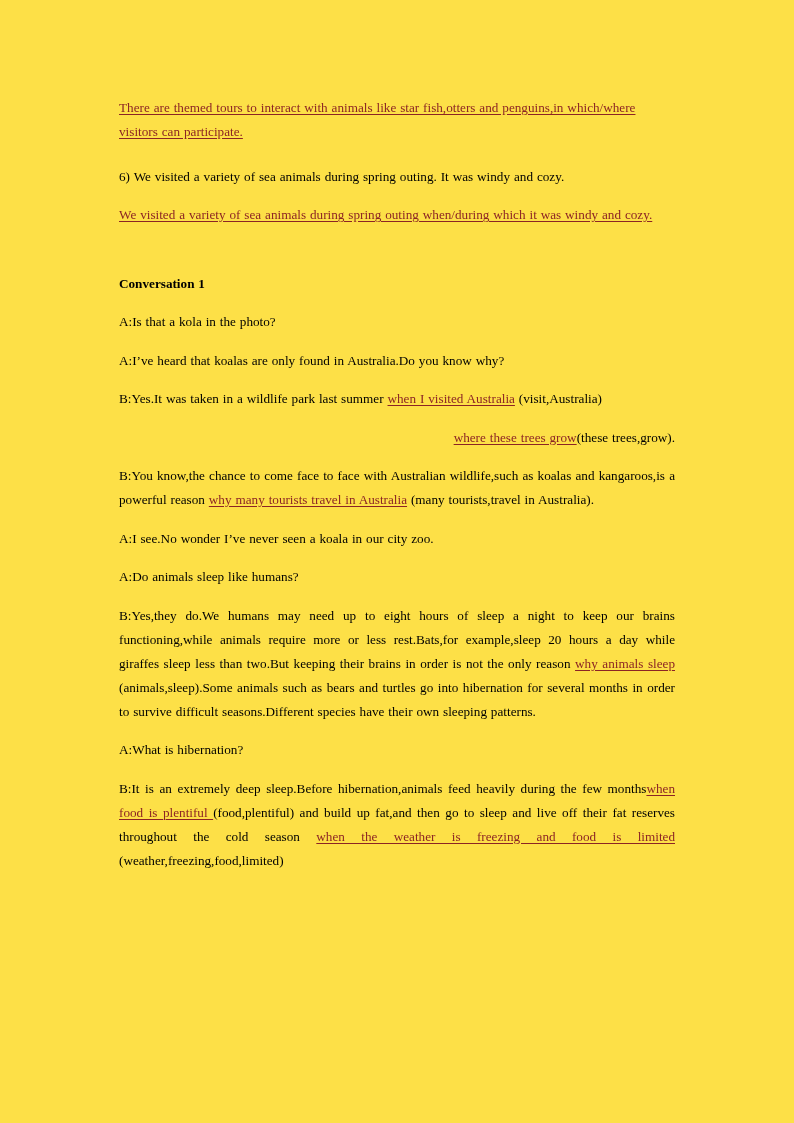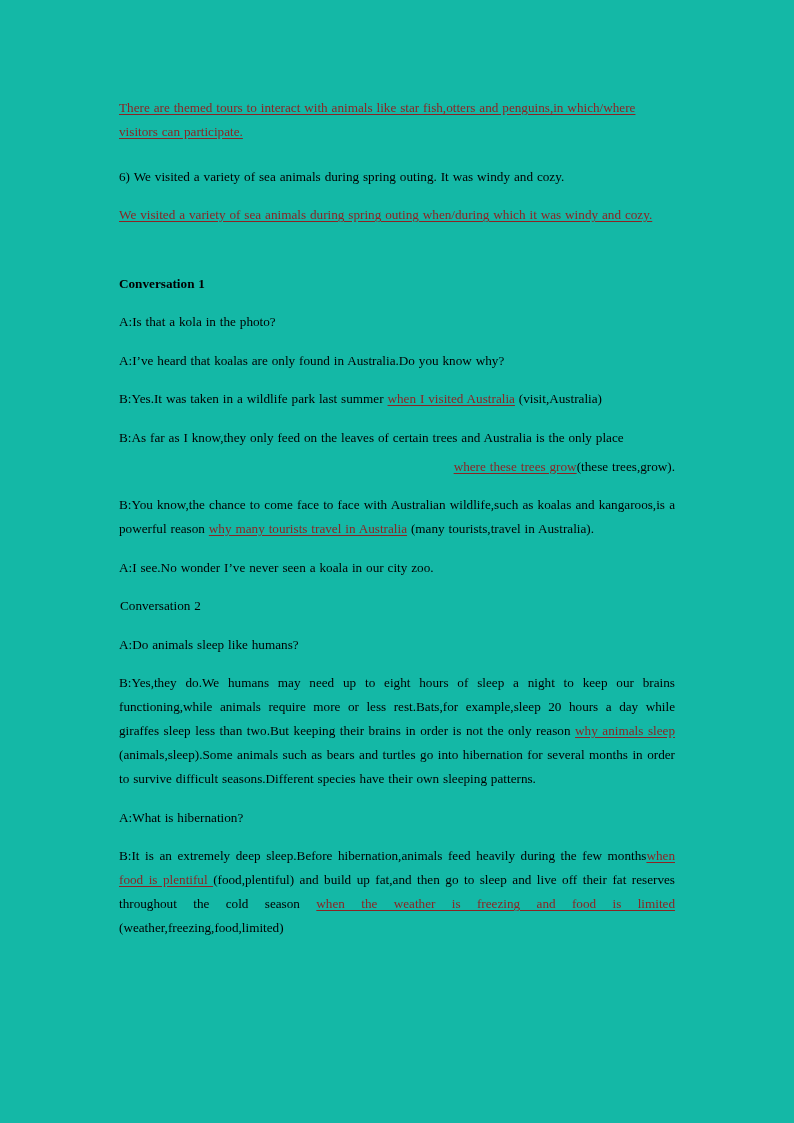--- a/index.html
+++ b/index.html
@@ -14,21 +14,21 @@
     font-family: "Liberation Serif", "DejaVu Serif", serif;
     color: #000000;
     overflow: hidden;
   }
   .page {
     position: absolute;
     left: 0;
     top: 0;
     width: 794px;
     height: 1123px;
-    background: #14b8a6;
+    background: #fde047;
   }
   .content {
     position: absolute;
     left: 119px;
     top: 96px;
     width: 556px;
   }
   
   .para {
     font-size: 13.2px;
@@ -85,33 +85,31 @@
     <p class="para bold">Conversation 1</p>
 
     <p class="para">A:Is that a kola in the photo?</p>
 
     <p class="para">A:I’ve heard that koalas are only found in Australia.Do you know why?</p>
 
     <p class="para">
       <span>B:Yes.It was taken in a wildlife park last summer </span><span class="ans">when I visited Australia</span><span> (visit,Australia)</span>
     </p>
 
-    <p class="para" style="margin-bottom:5px;">B:As far as I know,they only feed on the leaves of certain trees and Australia is the only place</p>
 
     <p class="para sub-indent">
       <span class="ans">where these trees grow</span><span>(these trees,grow).</span>
     </p>
 
     <p class="para justify">
       <span>B:You know,the chance to come face to face with Australian wildlife,such as koalas and kangaroos,is a powerful reason </span><span class="ans">why many tourists travel in Australia</span><span> (many tourists,travel in Australia).</span>
     </p>
 
     <p class="para">A:I see.No wonder I’ve never seen a koala in our city zoo.</p>
 
-    <p class="para conv2">Conversation 2</p>
 
     <p class="para">A:Do animals sleep like humans?</p>
 
     <p class="para justify">
       <span>B:Yes,they do.We humans may need up to eight hours of sleep a night to keep our brains functioning,while animals require more or less rest.Bats,for example,sleep 20 hours a day while giraffes sleep less than two.But keeping their brains in order is not the only reason </span><span class="ans">why animals sleep</span><span> (animals,sleep).Some animals such as bears and turtles go into hibernation for several months in order to survive difficult seasons.Different species have their own sleeping patterns.</span>
     </p>
 
     <p class="para">A:What is hibernation?</p>
 
     <p class="para justify">

